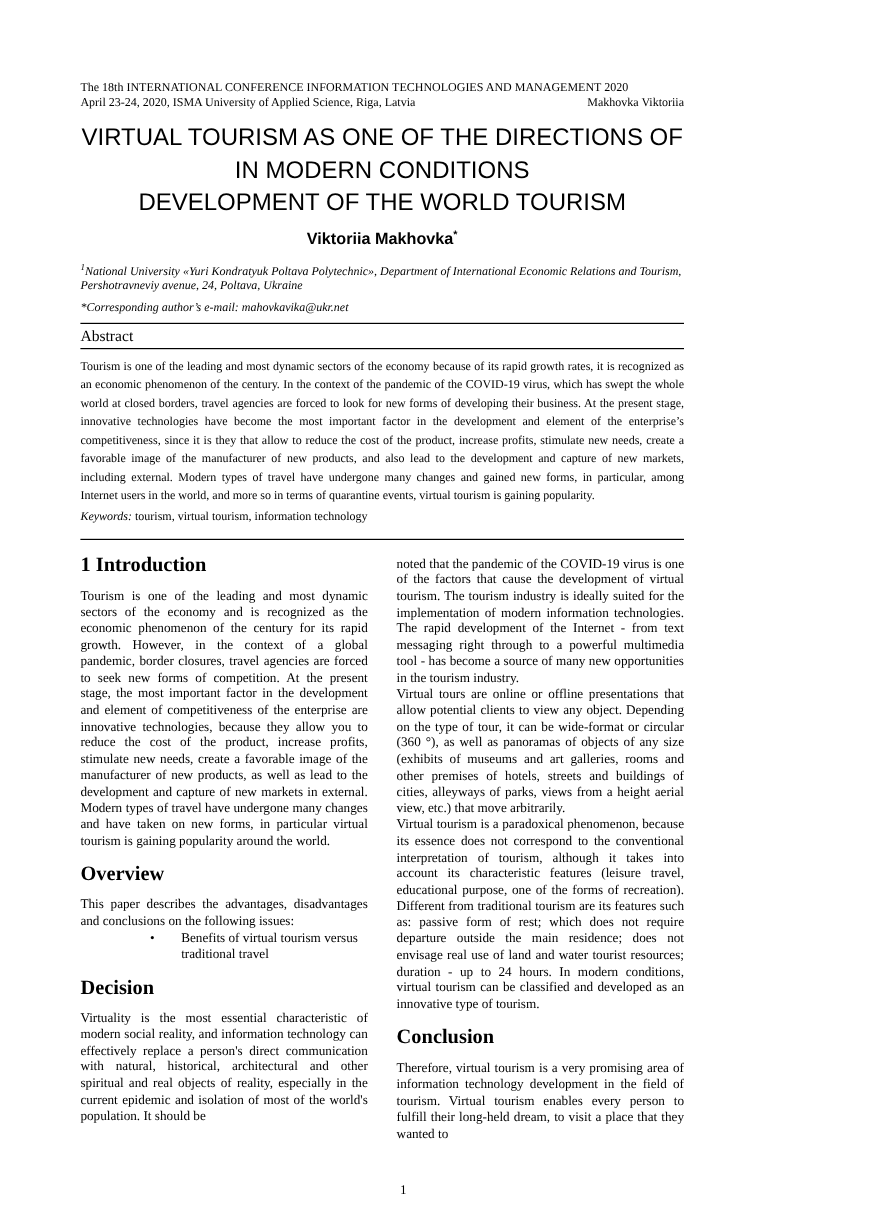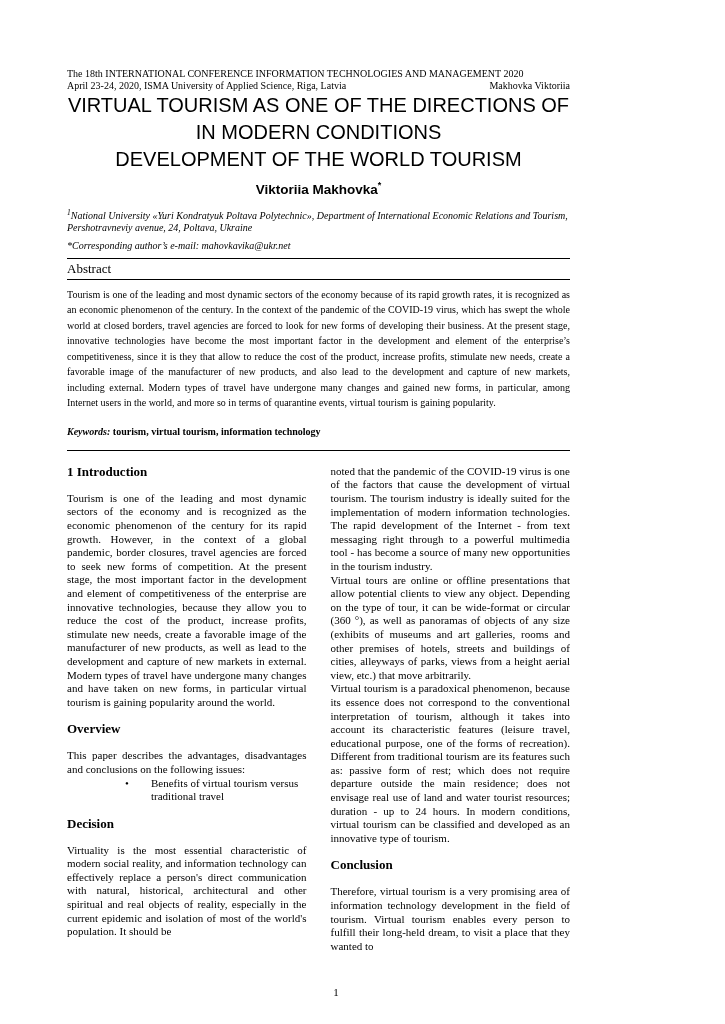--- a/index.html
+++ b/index.html
@@ -18,20 +18,21 @@
   }
   
   .hdr { font-size:10px; line-height:12px; }
   .hdr-row2 { display:flex; justify-content:space-between; }
   
   .title {
     font-family:"Liberation Sans", sans-serif;
     font-weight:400;
     font-size:20px; line-height:27px;
     text-align:center;
+    margin-top:10px;
   }
   .title span { display:block; }
   .author {
     font-family:"Liberation Sans", sans-serif;
     font-weight:700;
     font-size:13.5px; line-height:17px;
     text-align:center;
     margin-top:4px;
   }
   .author sup { font-size:9px; }
@@ -52,29 +53,29 @@
   .abstract-heading {
     font-size:13px; line-height:14px;
     font-weight:400;
     margin:3px 0;
   }
   .abstract-text {
     font-size:10px; line-height:15.5px;
     text-align:justify;
     margin-top:7px;
   }
-  .keywords { font-size:10px; line-height:13px; margin-top:14px;font-weight:bold; }
+  .keywords { font-size:10px; line-height:13px; margin-top:2px; }
   .kw-label { font-style:italic; }
   .rule-3 { margin-top:12px; }
   
   .columns { display:flex; gap:24px; margin-top:14px; }
   .col { flex:1; font-size:11px; line-height:13.6px; text-align:justify; }
   .col p { margin:0; }
   .col h2 {
-    font-size:13px; line-height:14px;
+    font-size:17px; line-height:14px;
     font-weight:700; text-align:left;
     margin:13px 0;
   }
   .col h2.first { margin-top:0; }
   .bullets { list-style:none; }
   .bullets li { display:flex; text-align:left; }
   .bullets li::before { content:"\2022"; flex:0 0 26px; margin-left:58px; }
   .page-num {
     position:absolute; bottom:26px; left:0; right:0;
     text-align:center; font-size:11px;

